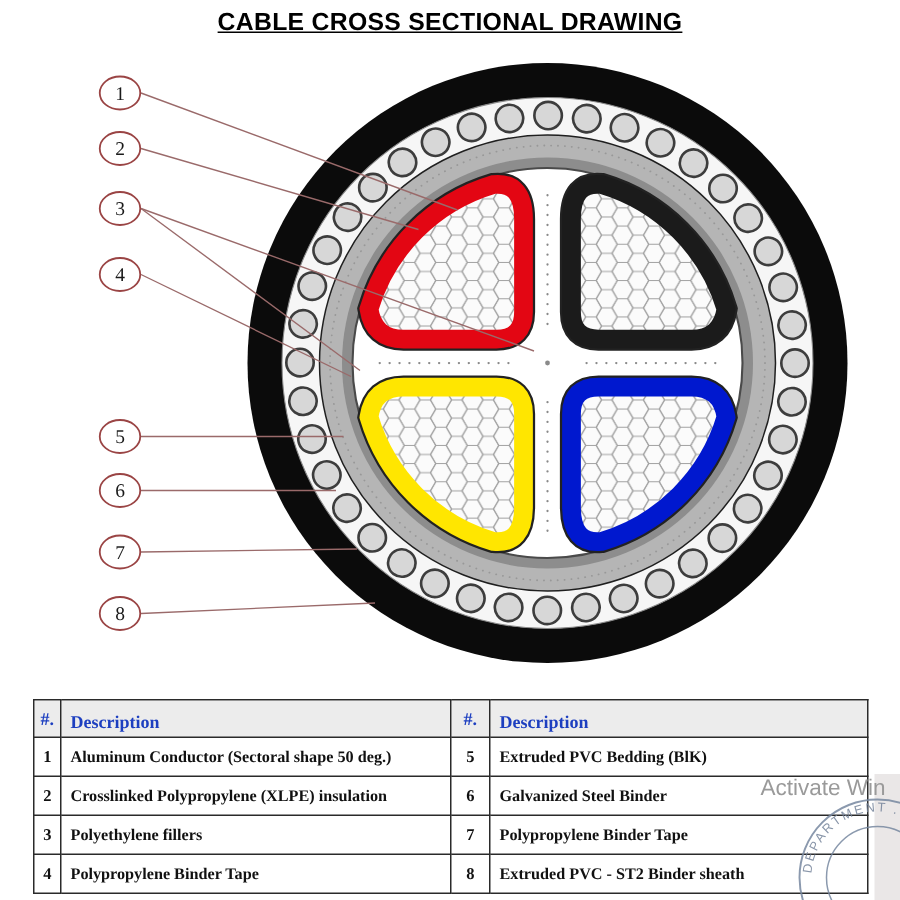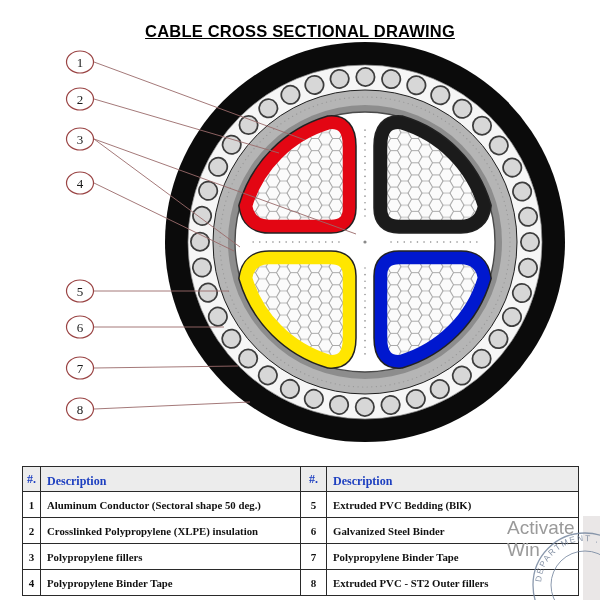--- a/index.html
+++ b/index.html
@@ -1,32 +1,32 @@
 <!DOCTYPE html>
 <html><head>
 <meta charset="utf-8">
 <style>
   html,body{margin:0;padding:0;width:600px;height:600px;overflow:hidden;background:#fff;
     font-family:"Liberation Sans",sans-serif;}
   .page{position:relative;width:600px;height:600px;background:#ffffff;}
   .title-wrap{position:absolute;top:6px;left:0;width:600px;text-align:center;}
-  .title-wrap h1{margin:16px;display:inline-block;font-size:16.5px;font-weight:bold;color:#000;
+  .title-wrap h1{margin:0;display:inline-block;font-size:16.5px;font-weight:bold;color:#000;
     letter-spacing:.2px;text-decoration:underline;font-family:"Liberation Sans",sans-serif;}
   svg.drawing{position:absolute;top:0;left:0;}
   .sector-outline{fill:none;stroke:#222;stroke-width:15.5;}
   .sector-body{fill:url(#hexpat);stroke-width:12.5;}
   table.legend{position:absolute;top:466px;left:22px;width:556px;border-collapse:collapse;
     table-layout:fixed;font-family:"Liberation Serif",serif;}
   table.legend th,table.legend td{border:1px solid #2a2a2a;overflow:hidden;white-space:nowrap;}
   table.legend th{height:20px;background:#ececec;color:#1d3fc0;font-size:12px;text-align:left;
     padding:4px 0 0 6px;font-weight:bold;}
   table.legend th.num{text-align:center;padding:0;}
   table.legend td{height:25px;font-size:10.8px;font-weight:bold;color:#111;padding:0 0 0 6px;}
   table.legend td.num{text-align:center;padding:0;font-size:11px;}
-  .activate{position:absolute;left:507px;top:517px;font-size:19px;color:#9a9a9a;
+  .activate{position:absolute;left:507px;top:517px;font-size:15px;color:#9a9a9a;
     font-family:"Liberation Sans",sans-serif;}
   .edge-strip{position:absolute;right:0;top:516px;width:17px;height:84px;background:#eae7e7;}
   svg.stamp{position:absolute;left:515px;top:515px;opacity:.85;}
 </style>
 </head>
 <body>
 
 <div class="page">
 
   <div class="title-wrap">
@@ -149,29 +149,29 @@
       <td>Extruded PVC Bedding (BlK)</td>
     </tr>
     <tr>
       <td class="num">2</td>
       <td>Crosslinked Polypropylene (XLPE) insulation</td>
       <td class="num">6</td>
       <td>Galvanized Steel Binder</td>
     </tr>
     <tr>
       <td class="num">3</td>
-      <td>Polypropylene fillers</td>
+      <td>Polyethylene fillers</td>
       <td class="num">7</td>
       <td>Polypropylene Binder Tape</td>
     </tr>
     <tr>
       <td class="num">4</td>
       <td>Polypropylene Binder Tape</td>
       <td class="num">8</td>
-      <td>Extruded PVC - ST2 Outer fillers</td>
+      <td>Extruded PVC - ST2 Binder sheath</td>
     </tr>
   </tbody>
     </table>
 
   <div class="edge-strip"></div>
 
   <div class="activate">Activate Win</div>
 
   <svg class="stamp" width="140" height="140" viewBox="0 0 140 140">
     <circle cx="70" cy="70" r="52" fill="none" stroke="#7788a0" stroke-width="1.3"></circle>

